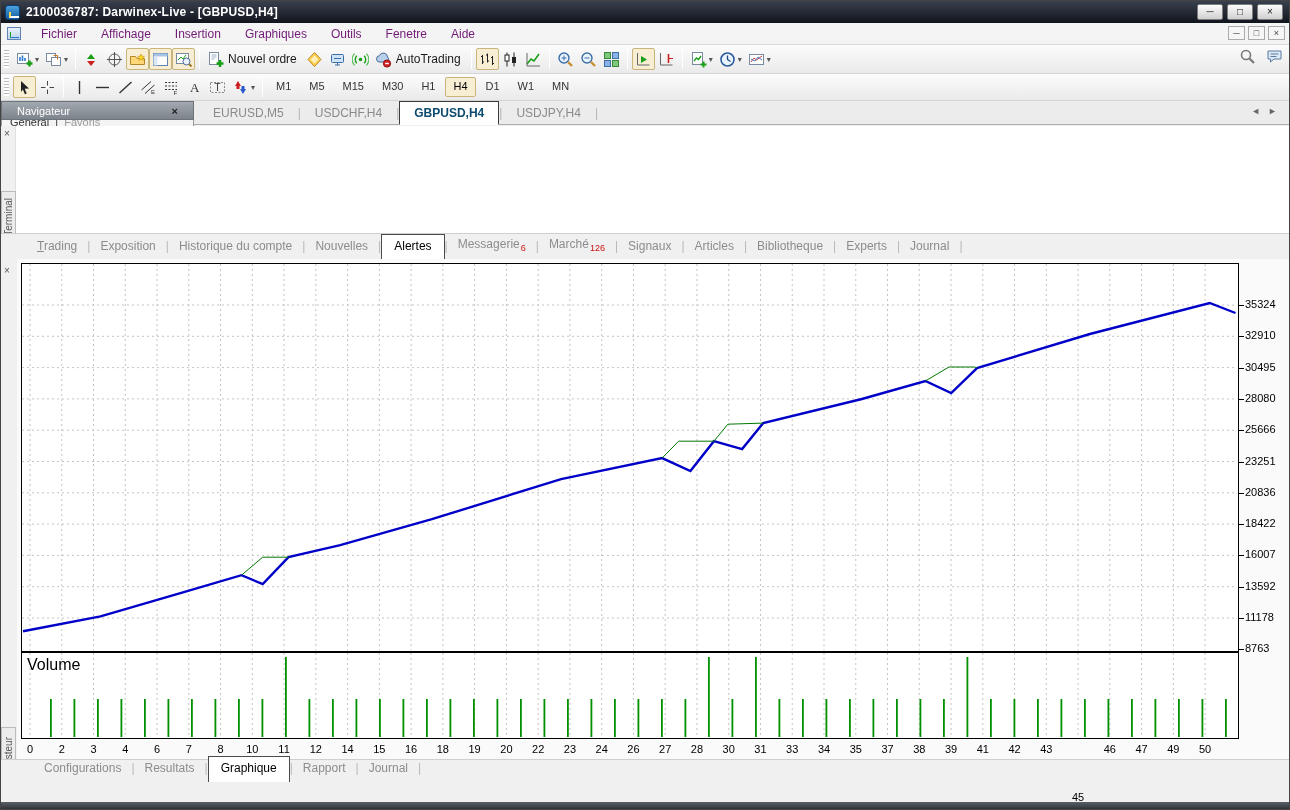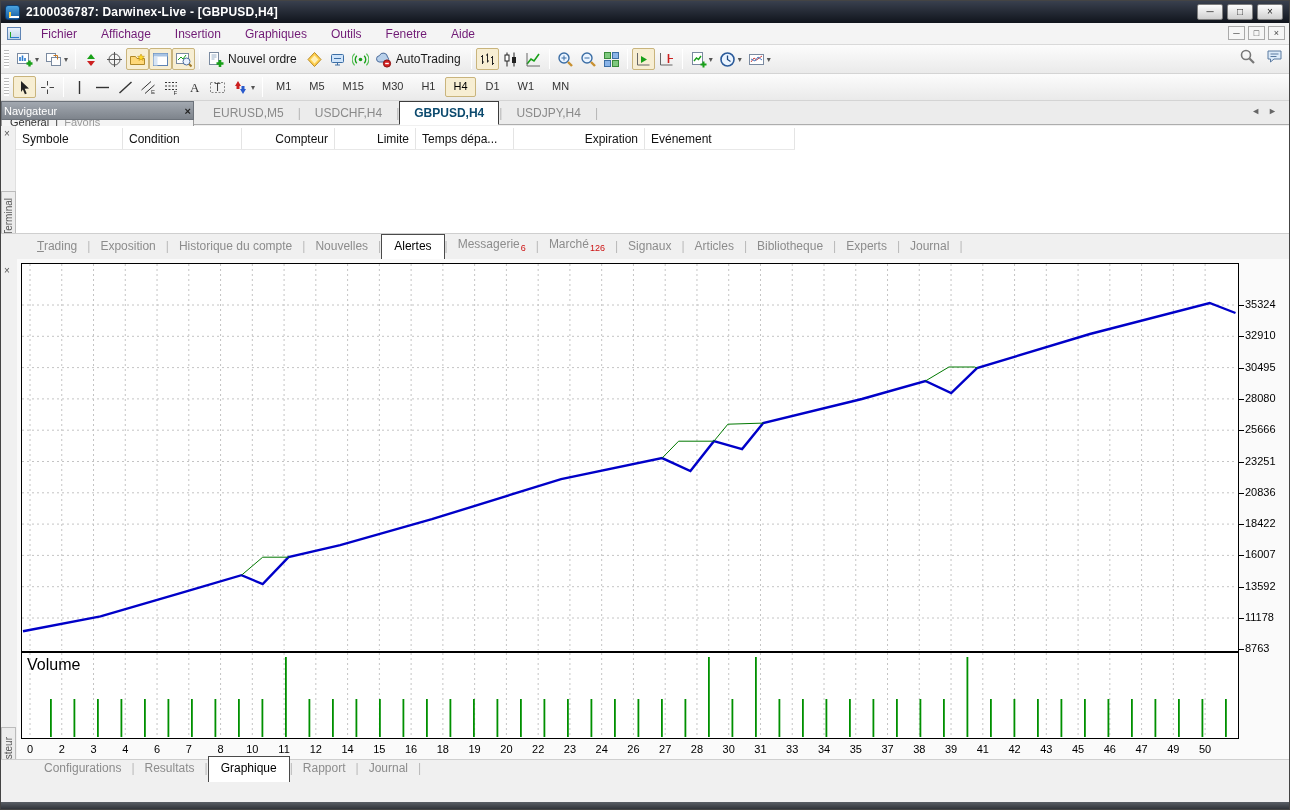--- a/index.html
+++ b/index.html
@@ -54,21 +54,21 @@
     background:#ececec; border-bottom:1px solid #adadad; }
   #chart-tabs { position:absolute; left:198px; top:0; height:24px; display:flex; align-items:center; }
   .ctab { padding:4px 14px; color:#8a8a8a; white-space:nowrap; }
   .ctab.active { background:#fff; border:1px solid #3c3c3c; border-bottom:1px solid #fff;
     color:#0c4a6e; font-weight:bold; height:24px; display:flex; align-items:center; }
   .ctabsep { color:#b5b5b5; }
   .tab-arrows { position:absolute; right:6px; top:5px; color:#666; font-size:9px; letter-spacing:8px; }
   
   .navhead { position:absolute; left:0; top:100px; width:193px; height:19px;
     background:linear-gradient(#a2a8b0,#7e848c); color:#fff; font-size:11px;
-    display:flex; align-items:center; padding:0 2px; border:1px solid #6c727a; }
+    display:flex; align-items:center; padding:0 15px; border:1px solid #6c727a; }
   .navhead .x { margin-left:auto; color:#222; font-weight:bold; font-size:11px; }
   .navsliver { position:absolute; left:0; top:119px; width:193px; height:6px; overflow:hidden;
     background:#f4f4f4; border-left:1px solid #999; border-right:1px solid #999; }
   .navsliver .t { position:relative; top:-4px; font-size:11px; padding-left:8px; color:#333; }
   .navsliver .t .fav { color:#9a9a9a; }
   
   .alert-panel { position:absolute; left:0; top:125px; width:1290px; height:107px; background:#fff; }
   .leftstrip { position:absolute; left:0; top:0; width:15px; height:107px; background:#f0f0f0;
     border-right:1px solid #e0e0e0; }
   .panelx { position:absolute; left:3px; font-size:10px; color:#555; }
@@ -415,29 +415,20 @@
     <span class="x">×</span>
   </div>
   <div class="navsliver">
     <div class="t"><span>Général</span> &nbsp;|&nbsp; <span class="fav">Favoris</span></div>
   </div>
 
   <div class="alert-panel">
     <div class="leftstrip">
       <div class="panelx" style="top:2px;">×</div>
     </div>
-    <div id="alert-header">
-        <div class="ahcell" style="width: 107px; text-align: left;">Symbole</div>
-        <div class="ahcell" style="width: 119px; text-align: left;">Condition</div>
-        <div class="ahcell" style="width: 93px; text-align: right;">Compteur</div>
-        <div class="ahcell" style="width: 81px; text-align: right;">Limite</div>
-        <div class="ahcell" style="width: 98px; text-align: left;">Temps dépa...</div>
-        <div class="ahcell" style="width: 131px; text-align: right;">Expiration</div>
-        <div class="ahcell" style="width: 150px; text-align: left;">Evénement</div>
-      </div>
   </div>
   <div class="sidetab" style="top:190px; height:52px;">
     <span>Terminal</span>
   </div>
 
   <div class="tabstrip" style="top: 232px; height: 26px; padding-left: 26px;" id="terminal-tabs">
       <div class="tstab"><span class="u">T</span>rading</div>
       <span class="tssep">|</span>
       <div class="tstab">Exposition</div>
       <span class="tssep">|</span>
@@ -671,21 +662,21 @@
         <div class="axis-label-x" style="left: 742.48px;">31</div>
         <div class="axis-label-x" style="left: 774.24px;">33</div>
         <div class="axis-label-x" style="left: 806px;">34</div>
         <div class="axis-label-x" style="left: 837.76px;">35</div>
         <div class="axis-label-x" style="left: 869.52px;">37</div>
         <div class="axis-label-x" style="left: 901.28px;">38</div>
         <div class="axis-label-x" style="left: 933.04px;">39</div>
         <div class="axis-label-x" style="left: 964.8px;">41</div>
         <div class="axis-label-x" style="left: 996.56px;">42</div>
         <div class="axis-label-x" style="left: 1028.32px;">43</div>
-        <div class="axis-label-x" style="left: 1060.08px;">45</div>
+        <div class="axis-label-x" style="left: 1060.08px; margin-top: 48px;">45</div>
         <div class="axis-label-x" style="left: 1091.84px;">46</div>
         <div class="axis-label-x" style="left: 1123.6px;">47</div>
         <div class="axis-label-x" style="left: 1155.36px;">49</div>
         <div class="axis-label-x" style="left: 1187.12px;">50</div>
       </div>
   </div>
   <div class="sidetab" style="top:726px; height:52px;">
     <span>Testeur</span>
   </div>
 

